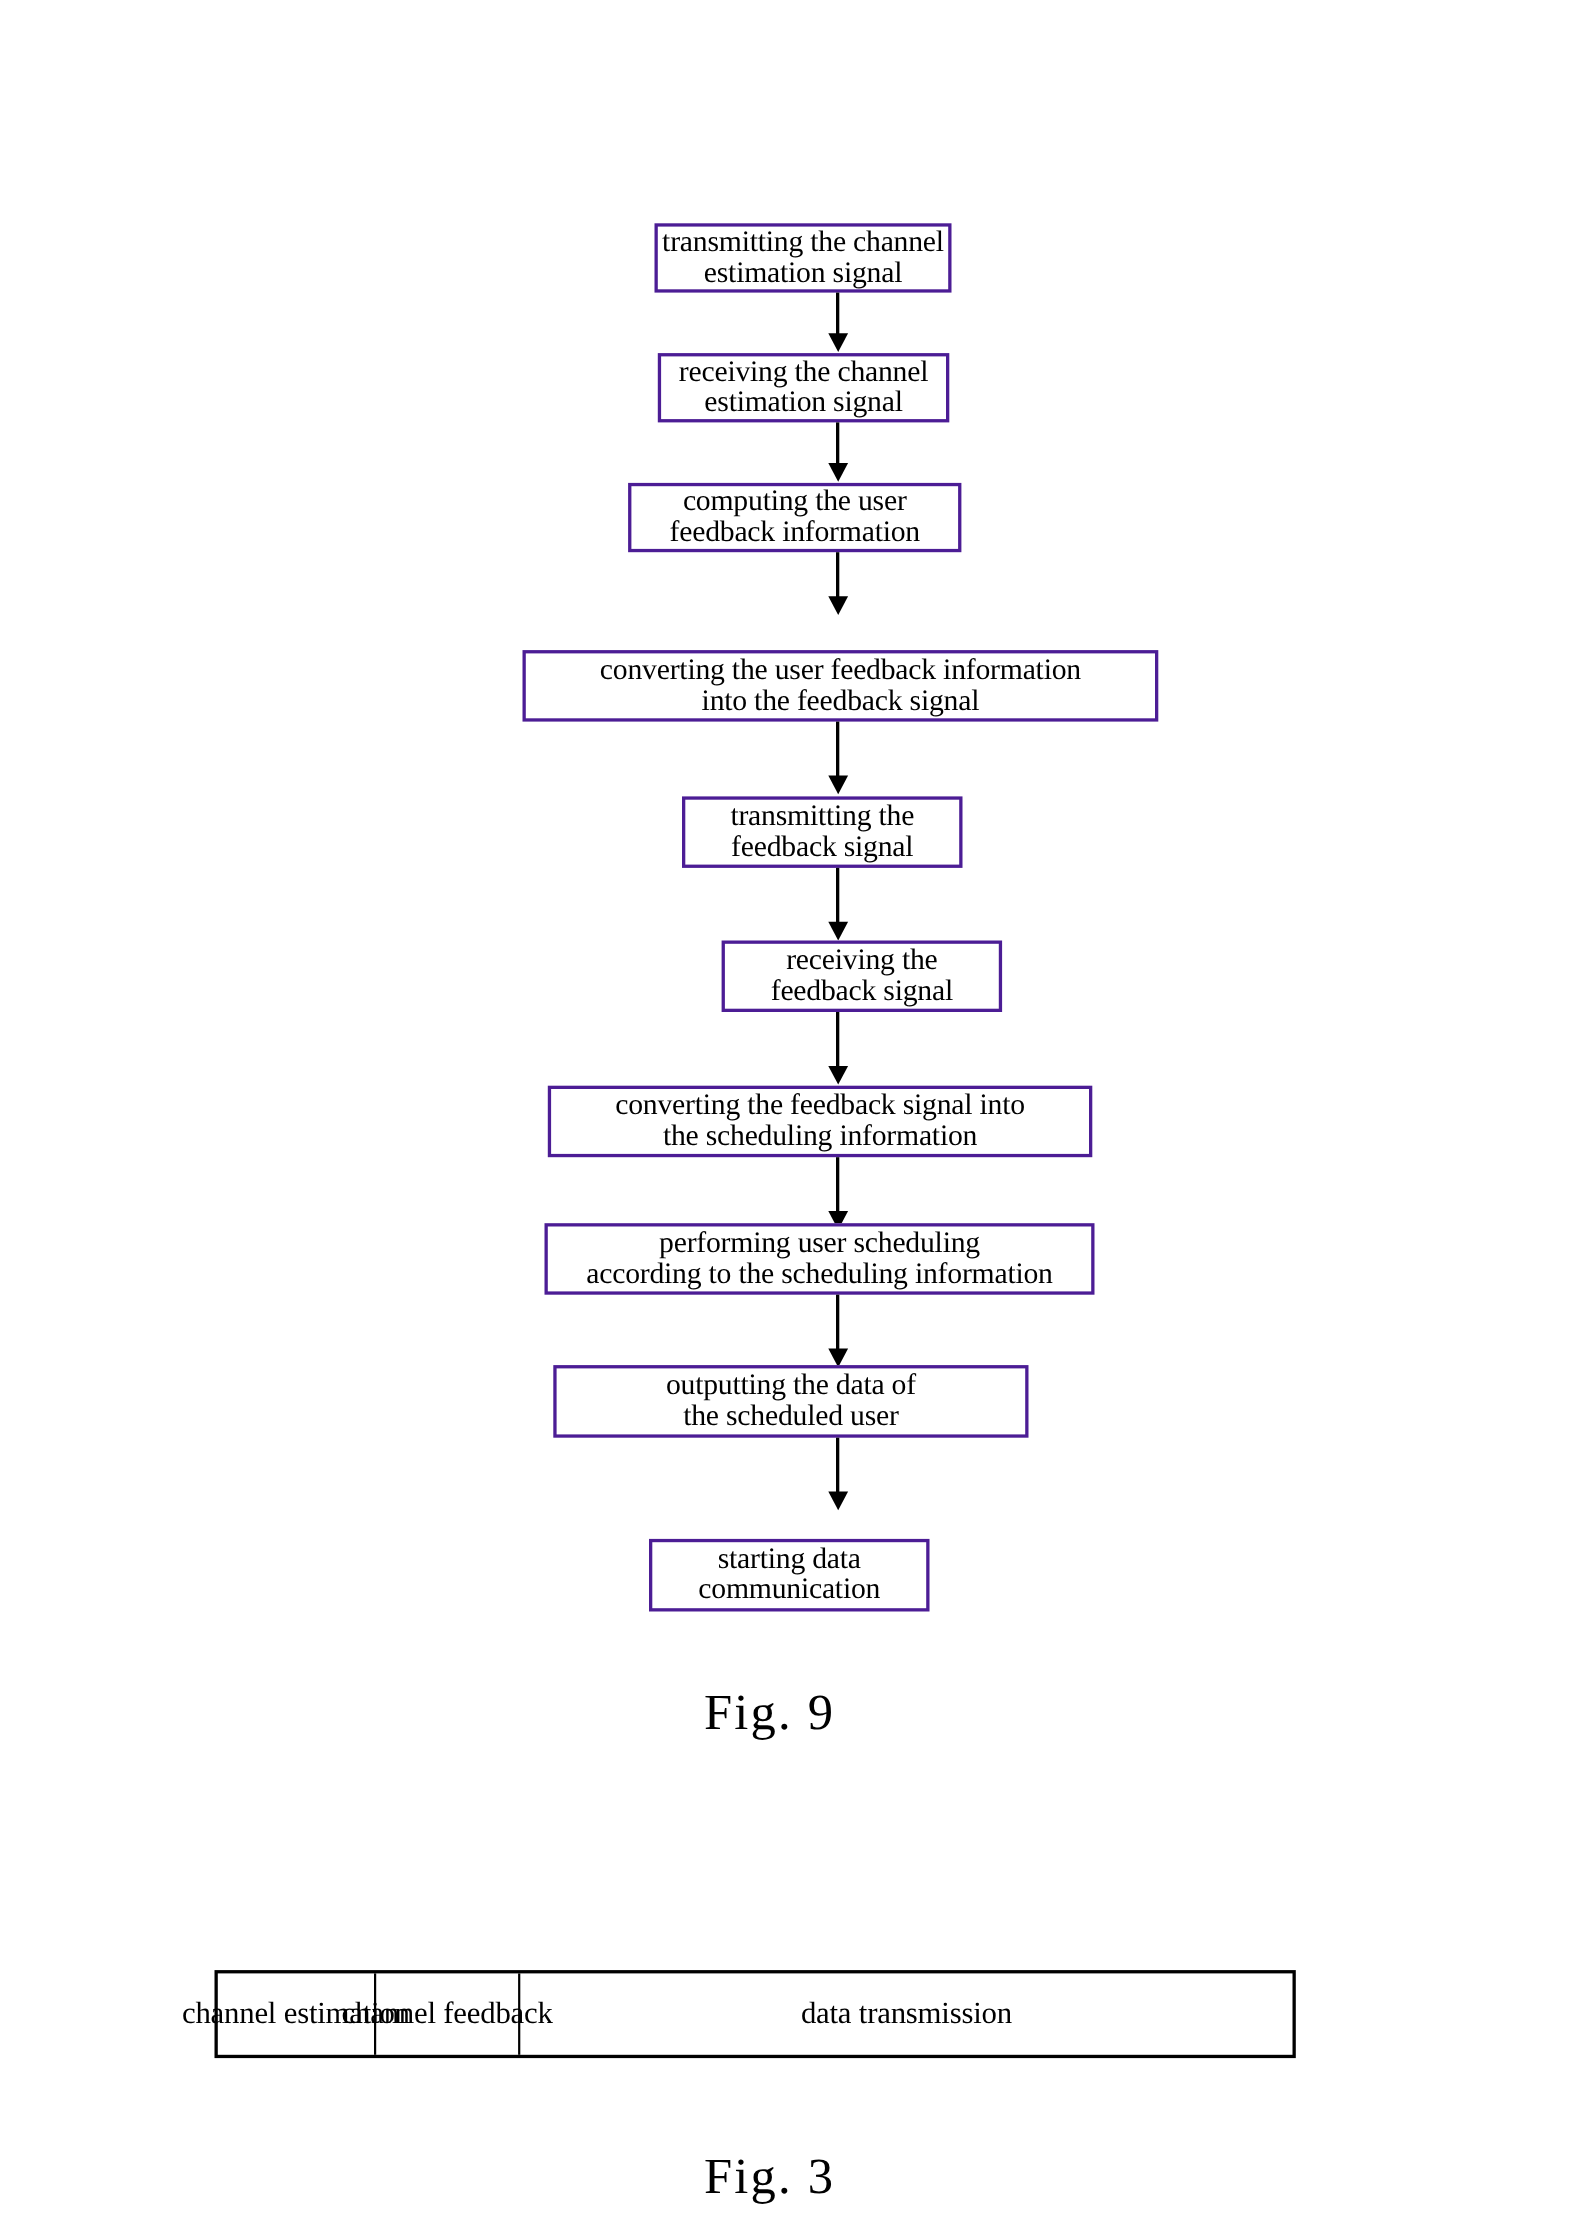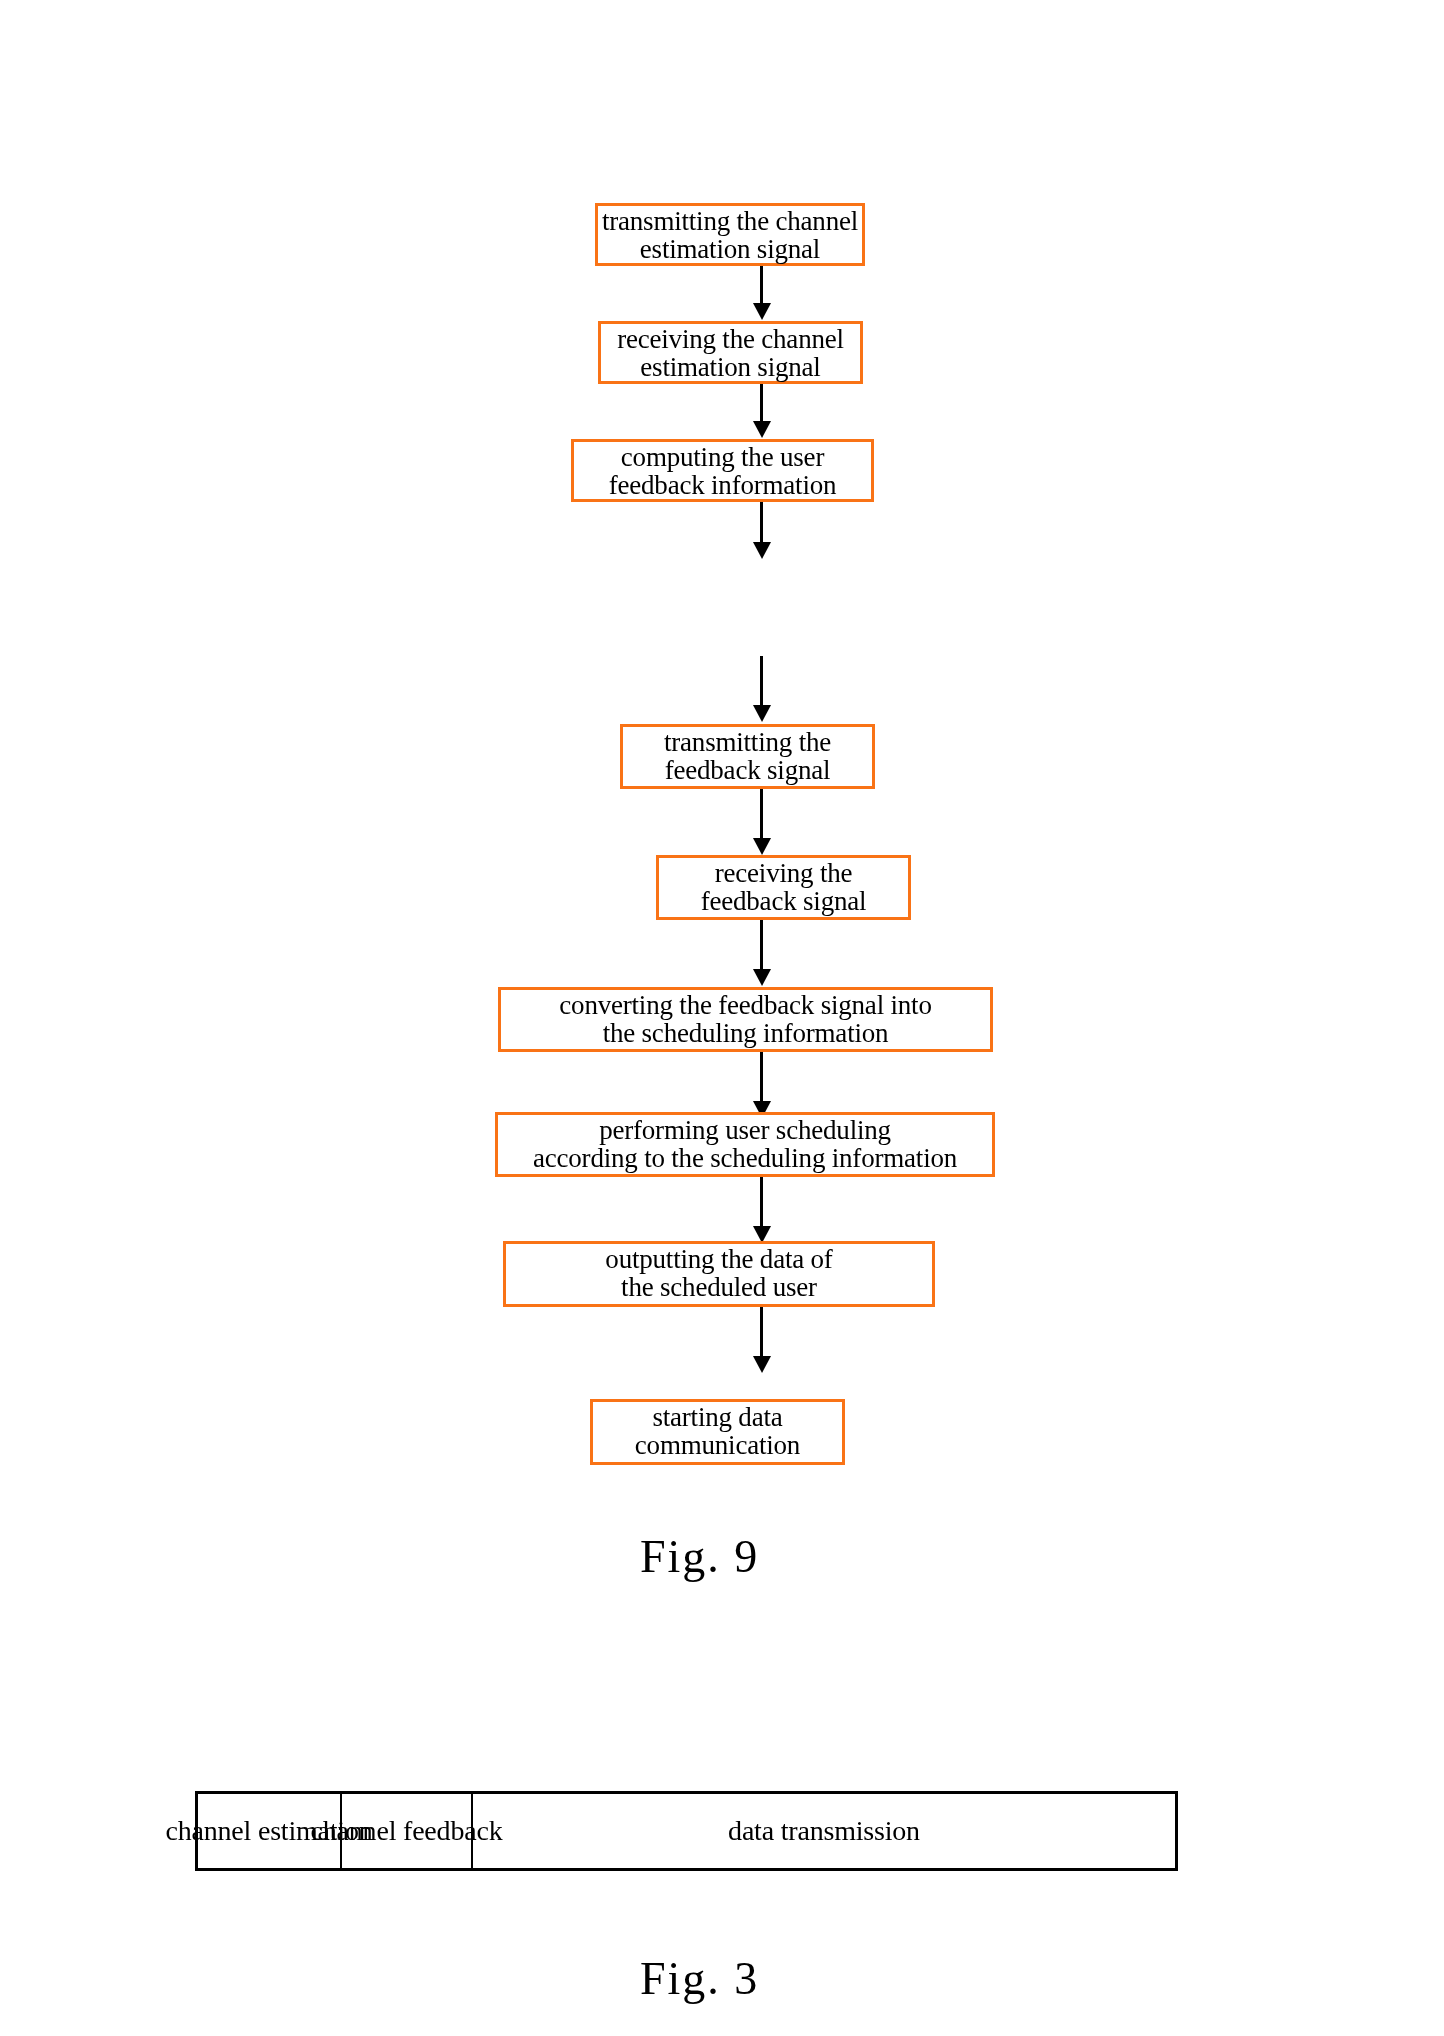--- a/index.html
+++ b/index.html
@@ -21,25 +21,26 @@
     position: absolute;
     left: 0;
     top: 0;
     width: 1444px;
     height: 1300px;
   }
 
   .flow-box {
     position: absolute;
     box-sizing: border-box;
-    border: 3px solid #f97316;
+    border: 3px solid #4c1d95;
     background: #fff;
     display: flex;
     flex-direction: column;
     align-items: center;
+    justify-content: center;
     line-height: 1.02;
     font-size: 27px;
     letter-spacing: -0.2px;
     text-align: center;
     white-space: nowrap;
     padding: 2px 0 4px 0;
   }
   .flow-box .ln { display: block; }
 
   .connector {
@@ -116,20 +117,24 @@
   <div class="connector" style="left:760px; top:384px; height:40px;"></div>
   <div class="arrowhead" style="left:753px; top:421px;"></div>
 
   <div class="flow-box" style="left:571px; top:439px; width:303px; height:63px;">
     <span class="ln">computing the user</span>
     <span class="ln">feedback information</span>
   </div>
   <div class="connector" style="left:760px; top:502px; height:43px;"></div>
   <div class="arrowhead" style="left:753px; top:542px;"></div>
 
+  <div class="flow-box" style="left:475px; top:591px; width:578px; height:65px;">
+    <span class="ln">converting the user feedback information</span>
+    <span class="ln">into the feedback signal</span>
+  </div>
   <div class="connector" style="left:760px; top:656px; height:52px;"></div>
   <div class="arrowhead" style="left:753px; top:705px;"></div>
 
   <div class="flow-box" style="left:620px; top:724px; width:255px; height:65px;">
     <span class="ln">transmitting the</span>
     <span class="ln">feedback signal</span>
   </div>
   <div class="connector" style="left:760px; top:789px; height:52px;"></div>
   <div class="arrowhead" style="left:753px; top:838px;"></div>
 

